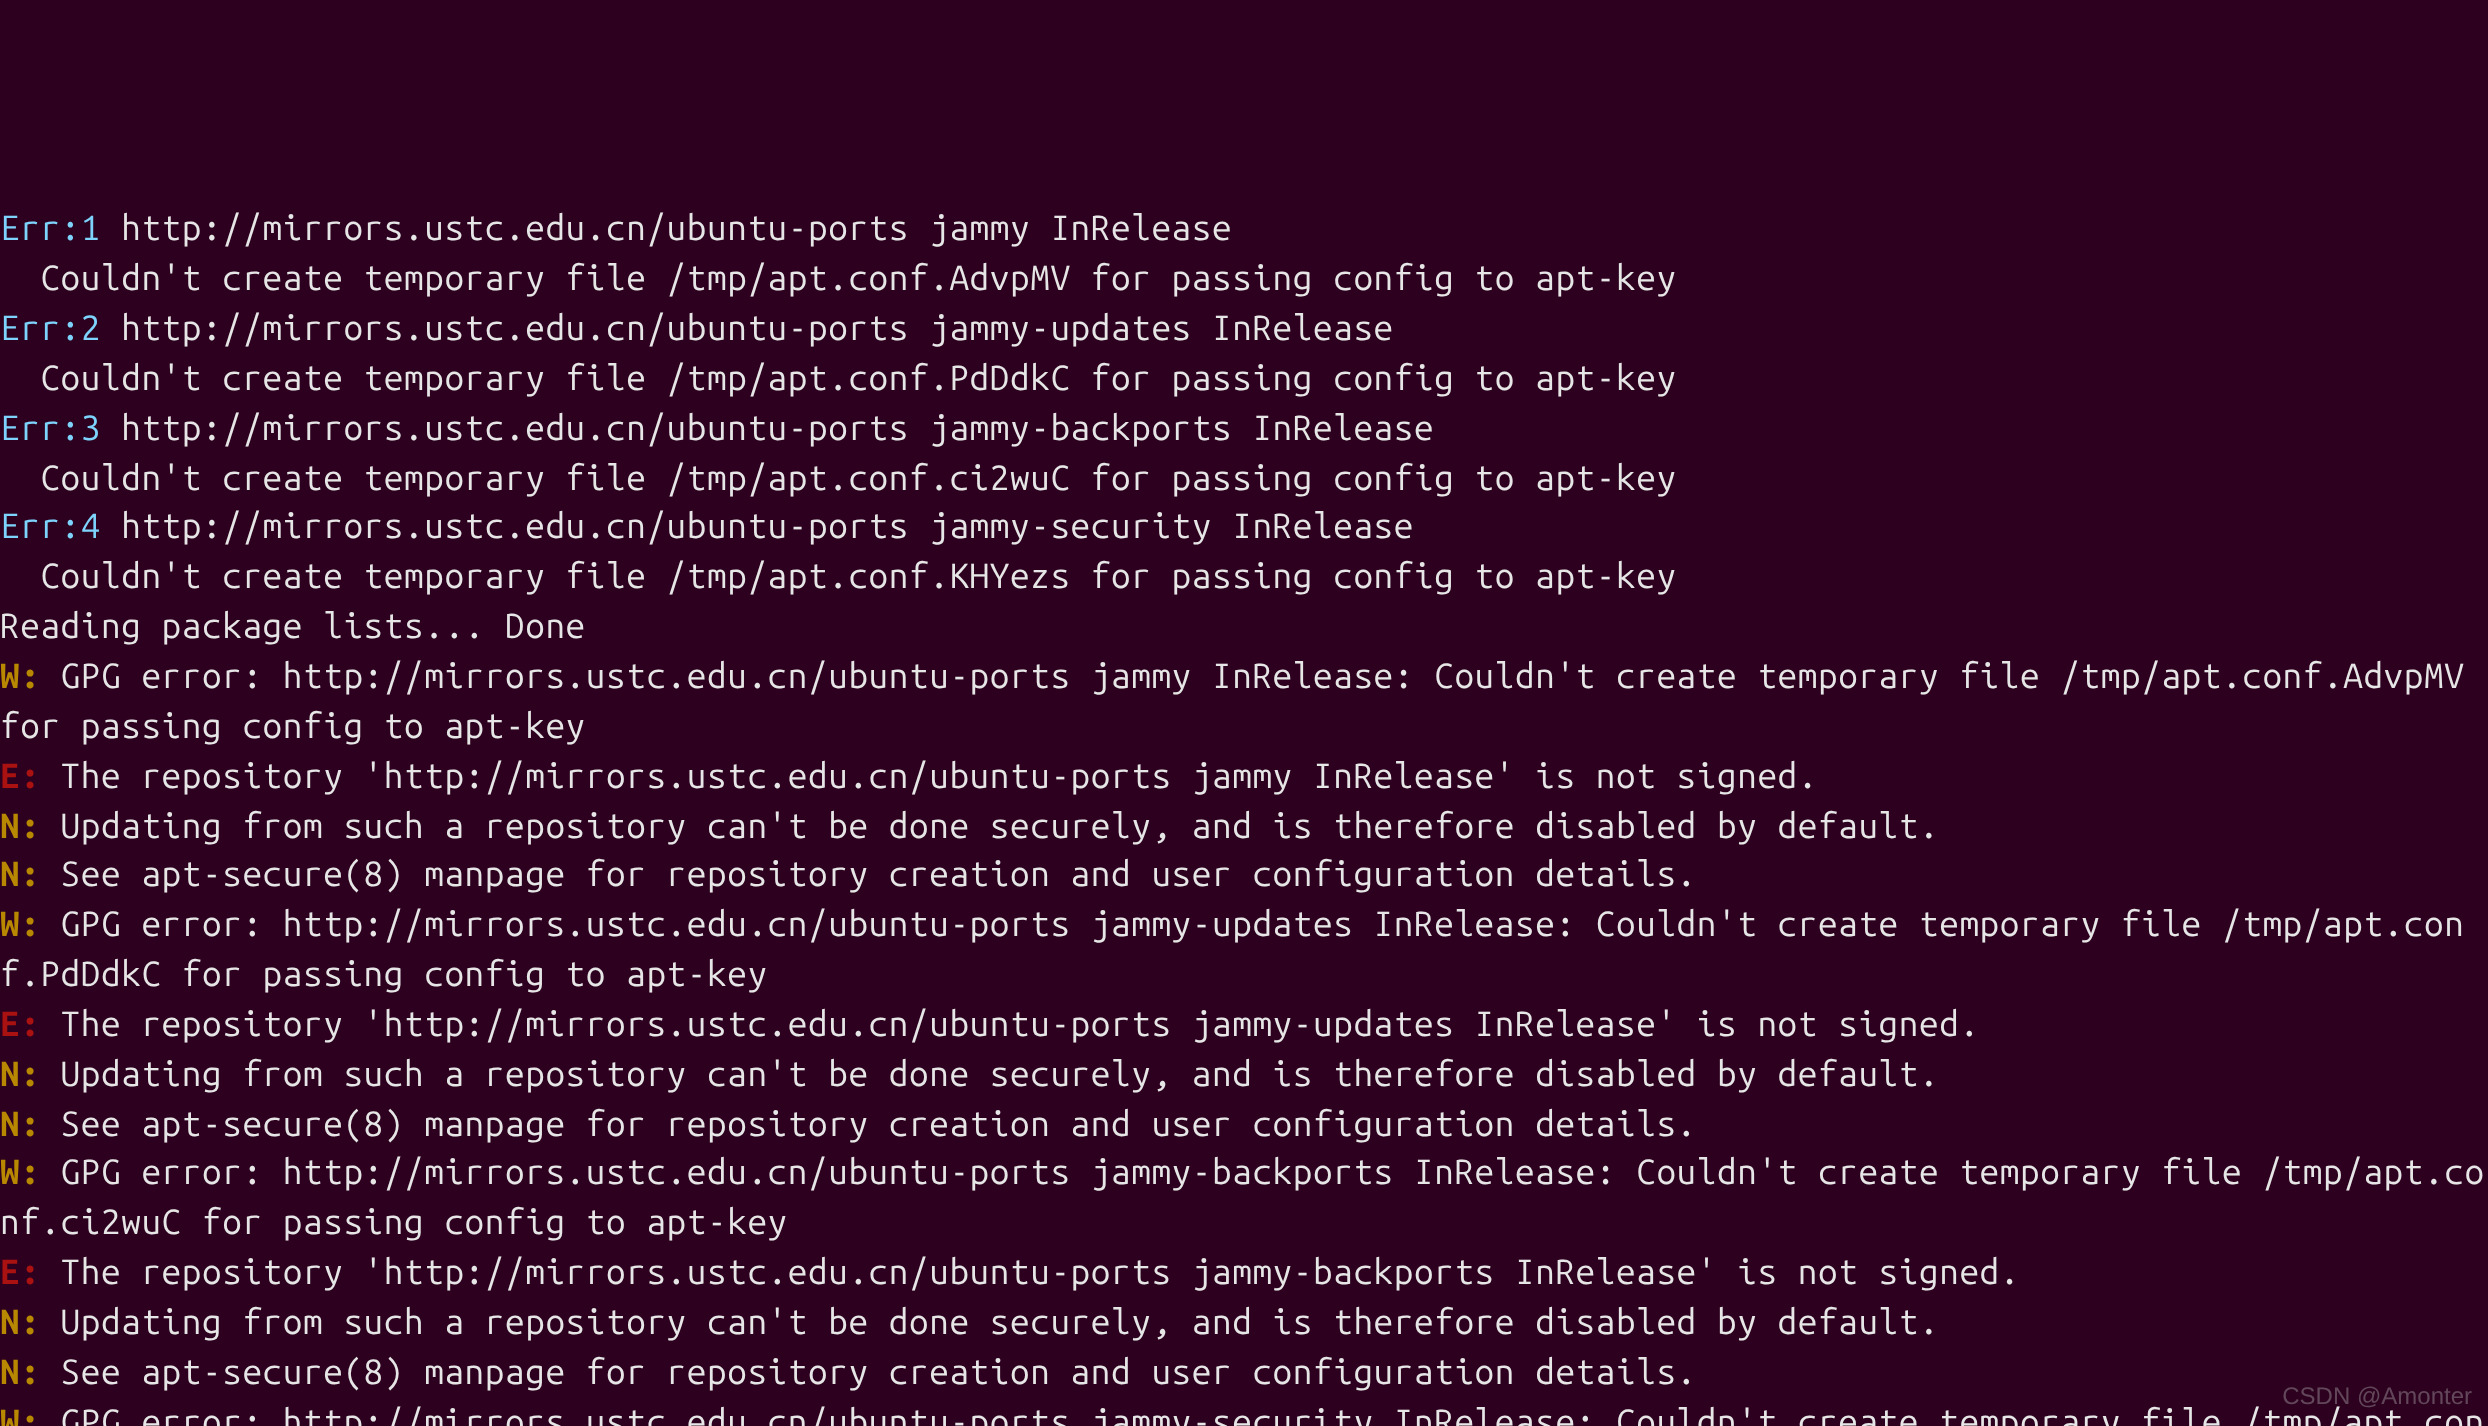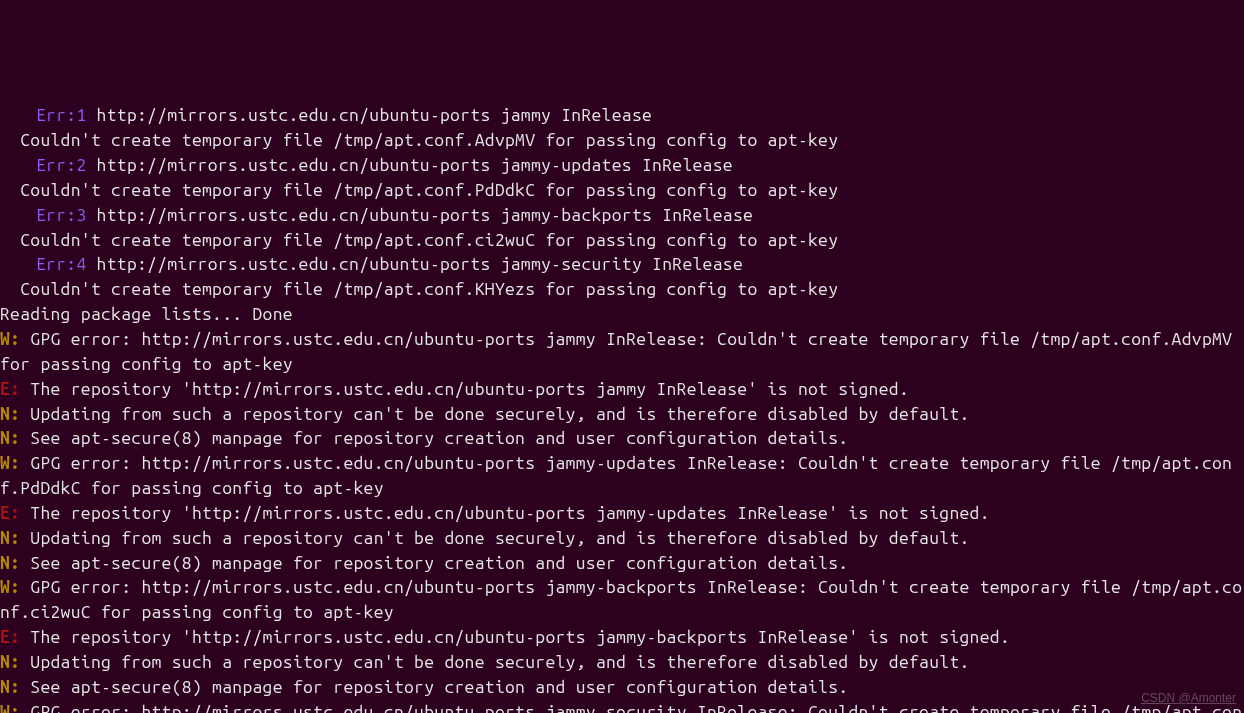--- a/index.html
+++ b/index.html
@@ -21,22 +21,21 @@
       word-break: break-all;
       position: relative;
     }
     .terminal-output {
       letter-spacing: 0.3px;
     }
     .line {
       display: block;
     }
     .err-prefix {
-      color: #8b5cf6;
-      margin-left: 36px;
+      color: #7dd3fc;
     }
     .w-prefix {
       color: #b88800;
       font-weight: bold;
     }
     .e-prefix {
       color: #aa1111;
       font-weight: bold;
     }
     .n-prefix {
@@ -44,21 +43,20 @@
       font-weight: bold;
     }
     .watermark {
       position: absolute;
       bottom: 6px;
       right: 8px;
       font-size: 12px;
       color: rgba(200, 200, 200, 0.35);
       font-family: Arial, sans-serif;
       letter-spacing: 0;
-      text-decoration: underline;
     }
   </style>
 </head>
 <body>
 
 
 
 <div class="terminal-output"><span class="line"><span class="err-prefix">Err:1</span><span> http://mirrors.ustc.edu.cn/ubuntu-ports jammy InRelease</span></span><span class="line"><span>  Couldn't create temporary file /tmp/apt.conf.AdvpMV for passing config to apt-key</span></span><span class="line"><span class="err-prefix">Err:2</span><span> http://mirrors.ustc.edu.cn/ubuntu-ports jammy-updates InRelease</span></span><span class="line"><span>  Couldn't create temporary file /tmp/apt.conf.PdDdkC for passing config to apt-key</span></span><span class="line"><span class="err-prefix">Err:3</span><span> http://mirrors.ustc.edu.cn/ubuntu-ports jammy-backports InRelease</span></span><span class="line"><span>  Couldn't create temporary file /tmp/apt.conf.ci2wuC for passing config to apt-key</span></span><span class="line"><span class="err-prefix">Err:4</span><span> http://mirrors.ustc.edu.cn/ubuntu-ports jammy-security InRelease</span></span><span class="line"><span>  Couldn't create temporary file /tmp/apt.conf.KHYezs for passing config to apt-key</span></span><span class="line"><span>Reading package lists... Done</span></span><span class="line"><span class="w-prefix">W:</span><span> GPG error: http://mirrors.ustc.edu.cn/ubuntu-ports jammy InRelease: Couldn't create temporary file /tmp/apt.conf.AdvpMV for passing config to apt-key</span></span><span class="line"><span class="e-prefix">E:</span><span> The repository 'http://mirrors.ustc.edu.cn/ubuntu-ports jammy InRelease' is not signed.</span></span><span class="line"><span class="n-prefix">N:</span><span> Updating from such a repository can't be done securely, and is therefore disabled by default.</span></span><span class="line"><span class="n-prefix">N:</span><span> See apt-secure(8) manpage for repository creation and user configuration details.</span></span><span class="line"><span class="w-prefix">W:</span><span> GPG error: http://mirrors.ustc.edu.cn/ubuntu-ports jammy-updates InRelease: Couldn't create temporary file /tmp/apt.conf.PdDdkC for passing config to apt-key</span></span><span class="line"><span class="e-prefix">E:</span><span> The repository 'http://mirrors.ustc.edu.cn/ubuntu-ports jammy-updates InRelease' is not signed.</span></span><span class="line"><span class="n-prefix">N:</span><span> Updating from such a repository can't be done securely, and is therefore disabled by default.</span></span><span class="line"><span class="n-prefix">N:</span><span> See apt-secure(8) manpage for repository creation and user configuration details.</span></span><span class="line"><span class="w-prefix">W:</span><span> GPG error: http://mirrors.ustc.edu.cn/ubuntu-ports jammy-backports InRelease: Couldn't create temporary file /tmp/apt.conf.ci2wuC for passing config to apt-key</span></span><span class="line"><span class="e-prefix">E:</span><span> The repository 'http://mirrors.ustc.edu.cn/ubuntu-ports jammy-backports InRelease' is not signed.</span></span><span class="line"><span class="n-prefix">N:</span><span> Updating from such a repository can't be done securely, and is therefore disabled by default.</span></span><span class="line"><span class="n-prefix">N:</span><span> See apt-secure(8) manpage for repository creation and user configuration details.</span></span><span class="line"><span class="w-prefix">W:</span><span> GPG error: http://mirrors.ustc.edu.cn/ubuntu-ports jammy-security InRelease: Couldn't create temporary file /tmp/apt.conf.KHYezs for passing config to apt-key</span></span></div>
 
 <div class="watermark">CSDN @Amonter</div>

